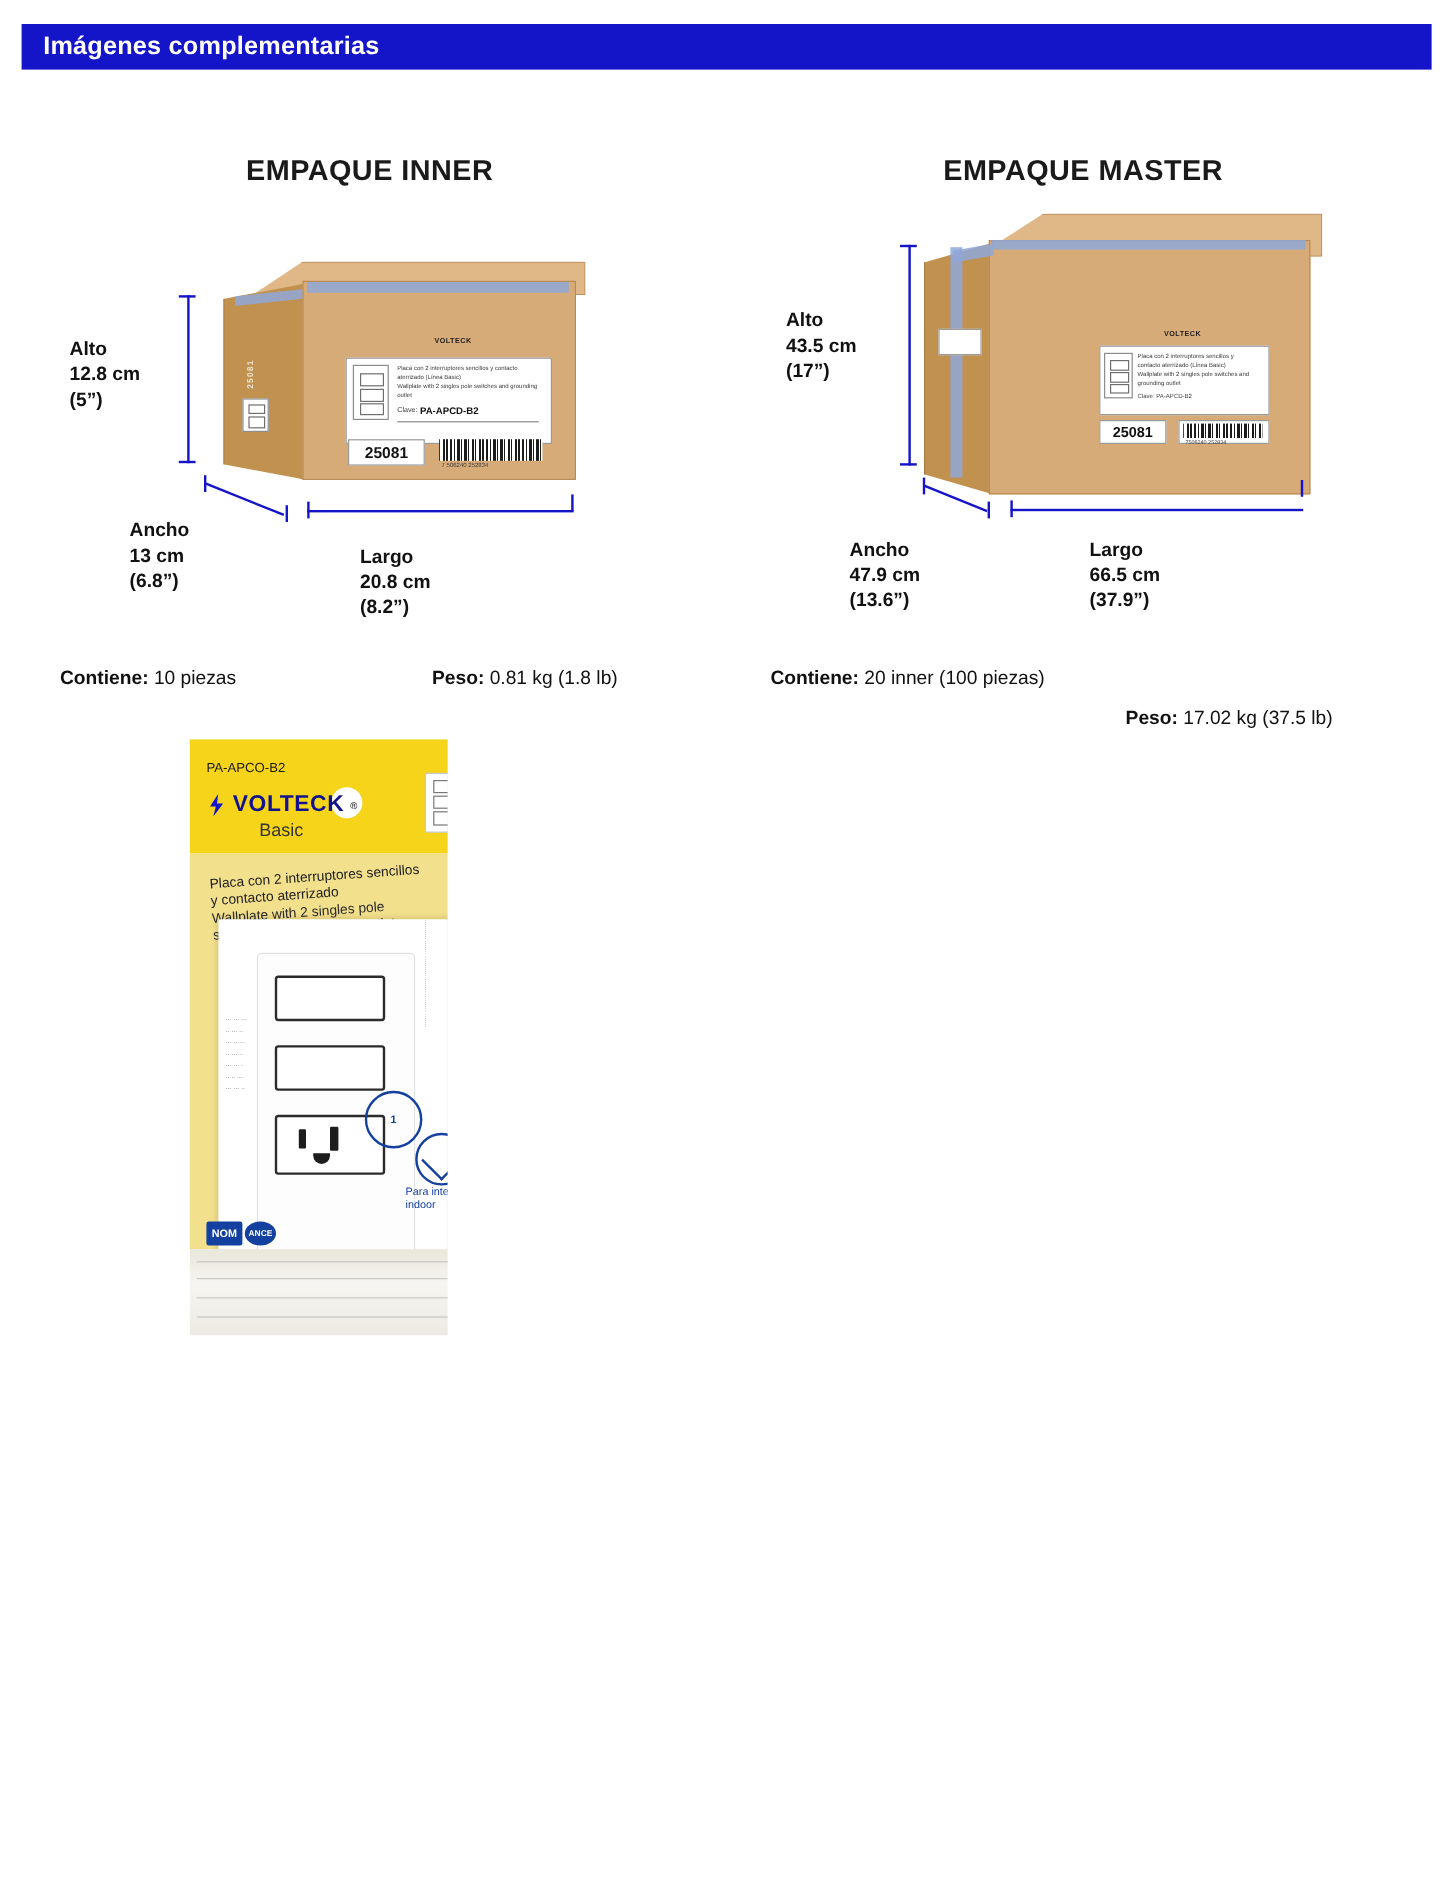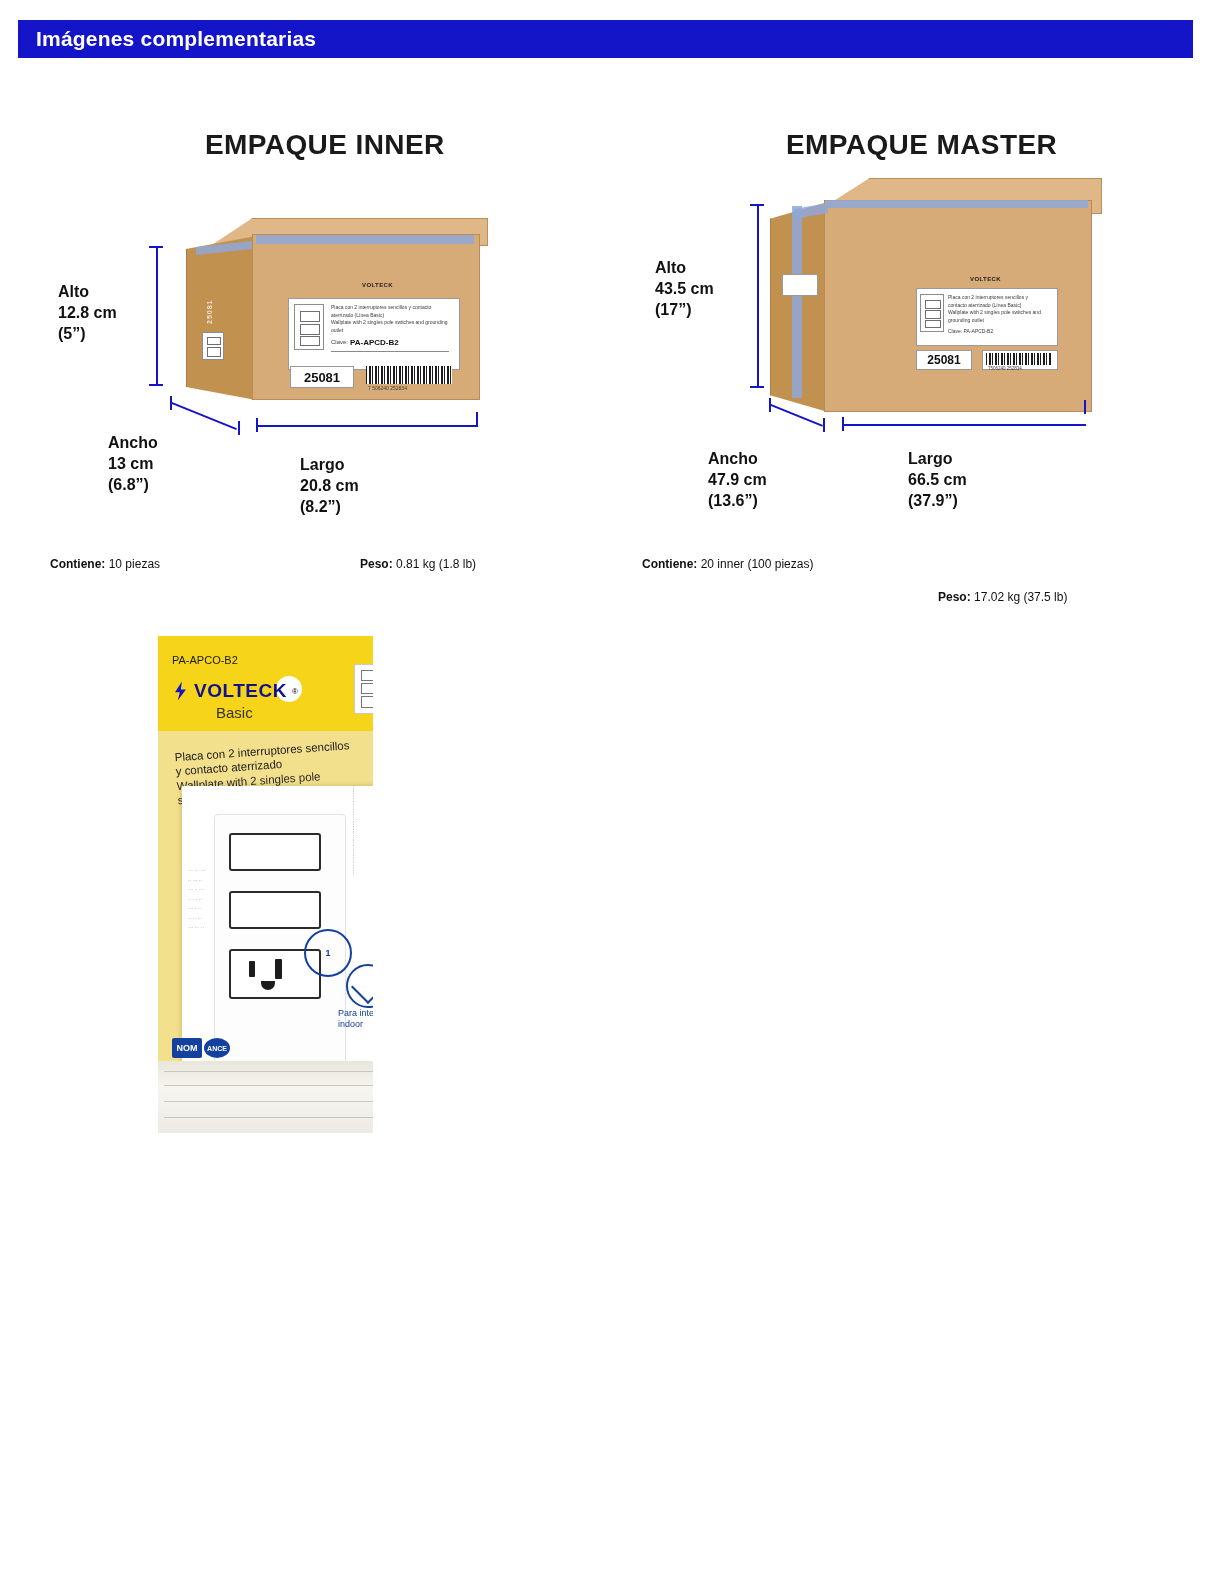--- a/index.html
+++ b/index.html
@@ -31,21 +31,21 @@
     color: #ffffff;
     font-size: 21px;
     font-weight: bold;
     letter-spacing: 0.2px;
     margin-left: 18px;
   }
 
   
   .section-title {
     position: absolute;
-    font-size: 28px;
+    font-size: 24px;
     font-weight: bold;
     letter-spacing: 0.4px;
     color: #1a1a1a;
     white-space: nowrap;
   }
   #title-inner { left: 205px; top: 129px; }
   #title-master { left: 786px; top: 129px; }
 
   
   .dim-label {
@@ -163,31 +163,31 @@
   }
   .mini-icon .sw {
     position: absolute;
     background: #ffffff;
     border: 1px solid #6f6f6f;
   }
 
   
   .info-row {
     position: absolute;
-    font-size: 12px;
+    font-size: 16px;
     color: #111111;
     white-space: nowrap;
   }
   .info-row b { font-weight: bold; }
 
   
   .pack {
     position: absolute;
     left: 158px;
-    top: 636px;
+    top: 616px;
     width: 215px;
     height: 497px;
     background: #fefefe;
     overflow: hidden;
   }
   .pack-yellow-top {
     position: absolute;
     left: 0; top: 0; width: 258px; height: 95px;
     background: #f5d419;
   }

